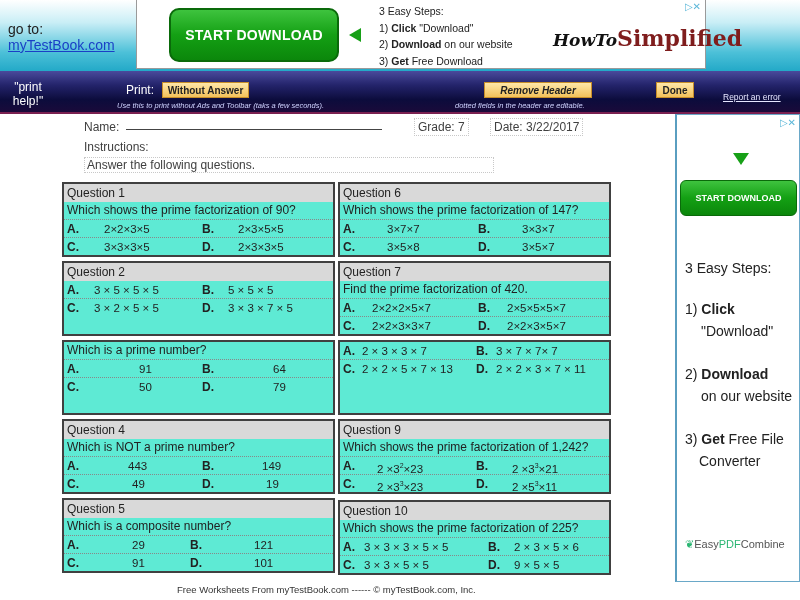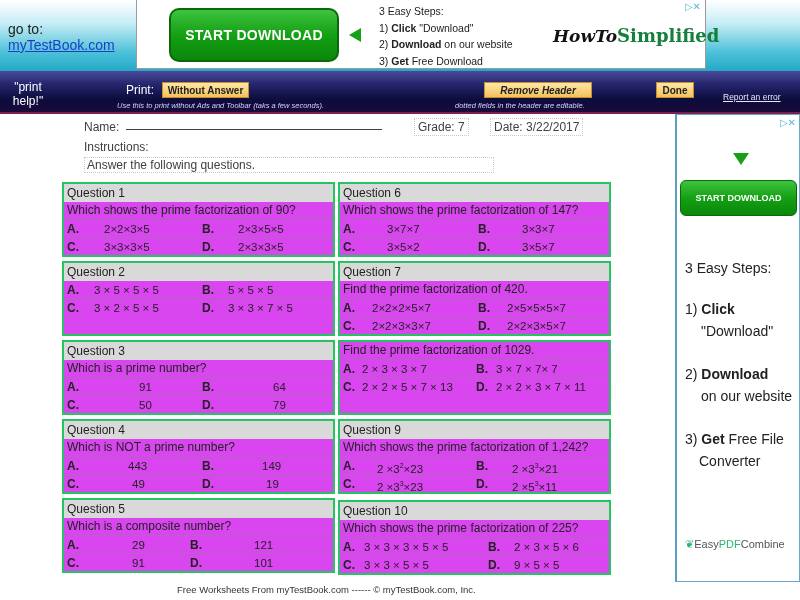--- a/index.html
+++ b/index.html
@@ -17,21 +17,21 @@
   .ad-top .dl-btn { position: absolute; left: 32px; top: 8px; width: 170px; height: 54px; border-radius: 10px;
     background: linear-gradient(to bottom, #3ec33e 0%, #14a014 50%, #0b870b 100%);
     border: 2px solid #0a6a0a; color: #fff; font-weight: bold; font-size: 14px;
     display: flex; align-items: center; justify-content: center; letter-spacing: 0.3px; }
   .ad-top .arrow-left { position: absolute; left: 212px; top: 28px; width: 0; height: 0;
     border-top: 7px solid transparent; border-bottom: 7px solid transparent; border-right: 12px solid #17a017; }
   .ad-top .steps { position: absolute; left: 242px; top: 3px; font-size: 10.5px; line-height: 16.5px; color: #222; }
   .ad-top .steps b { font-weight: bold; }
   .ad-top .brand { position: absolute; left: 416px; top: 25px; font-size: 19px; font-weight: bold; }
   .ad-top .brand .how { font-family: "DejaVu Serif", serif; font-style: italic; color: #111; font-size: 17px; }
-  .ad-top .brand .simp { font-family: "DejaVu Serif", serif; color: #15803d; font-size: 18px; }
+  .ad-top .brand .simp { font-family: "DejaVu Serif", serif; color: #7f1d1d; font-size: 22px; }
   .adchoice { position: absolute; right: 4px; top: 1px; font-size: 10px; color: #5bb7d8; }
 
   
   .toolbar { position: absolute; left: 0; top: 71px; width: 800px; height: 43px;
     background: linear-gradient(to bottom, #4a4a9c 0%, #23236a 35%, #0c0c3c 70%, #1a0a3a 100%);
     border-bottom: 2px solid #7a2050; }
   .print-help { position: absolute; left: 12px; top: 9px; color: #fff; font-size: 12px; line-height: 14px; text-align: center; }
   .print-label { position: absolute; left: 126px; top: 12px; color: #fff; font-size: 12px; }
   .tb-btn { position: absolute; height: 16px; background: linear-gradient(to bottom, #ffe7a8, #f3c15a);
     border: 1px solid #c78e2a; color: #222; font-size: 10px; font-weight: bold;
@@ -39,21 +39,21 @@
   .tb-btn.italic { font-style: italic; }
   .tb-note { position: absolute; top: 30px; color: #cfd3ff; font-size: 7.5px; font-style: italic; }
   .report { position: absolute; left: 723px; top: 21px; font-size: 8.5px; color: #e6e6ff; text-decoration: underline; }
 
   
   .sheet { position: absolute; left: 60px; top: 114px; width: 610px; height: 486px; background: #fff; }
   .hdr { position: absolute; font-size: 12px; color: #404040; }
   .name-line { position: absolute; left: 66px; top: 15px; width: 256px; border-bottom: 1px solid #444; }
   .dotted-box { border: 1px dotted #c8c8c8; }
 
-  .q { position: absolute; width: 273px; height: 75px; border: 2px solid #22c55e; background: #d946ef; }
+  .q { position: absolute; width: 273px; height: 75px; border: 2px solid #404040; background: #5eead4; }
   .q .qh { height: 18px; background: #d9d9d9; font-size: 12px; padding-left: 3px; line-height: 18px; }
   .q .qt { height: 18px; font-size: 12px; padding-left: 3px; line-height: 17px; border-bottom: 1px dotted #888; white-space: nowrap; }
   .q .row { height: 18px; font-size: 11.5px; position: relative; line-height: 18px; }
   .q .row.first { border-bottom: 1px dotted #888; }
   .q .lbl { position: absolute; font-weight: bold; font-size: 12px; }
   .q .val { position: absolute; font-size: 11.5px; }
   .q sup { font-size: 7px; vertical-align: 5px; }
 
   .footer { position: absolute; left: 117px; top: 470px; font-size: 9.5px; color: #333; }
 
@@ -144,21 +144,20 @@
     </div>
     <div class="row">
       <span class="lbl" style="left:3px">C.</span>
       <span class="val" style="left:30px">3 × 2 × 5 × 5</span>
       <span class="lbl" style="left:138px">D.</span>
       <span class="val" style="left:164px">3 × 3 × 7 × 5</span>
     </div>
   </div>
 
   <div class="q" style="left:2px; top:226px;">
-    <div class="qh">Question 3</div>
     <div class="qt">Which is a prime number?</div>
     <div class="row first">
       <span class="lbl" style="left:3px">A.</span>
       <span class="val" style="left:75px">91</span>
       <span class="lbl" style="left:138px">B.</span>
       <span class="val" style="left:209px">64</span>
     </div>
     <div class="row">
       <span class="lbl" style="left:3px">C.</span>
       <span class="val" style="left:75px">50</span>
@@ -205,21 +204,21 @@
     <div class="qh">Question 6</div>
     <div class="qt">Which shows the prime factorization of 147?</div>
     <div class="row first">
       <span class="lbl" style="left:3px">A.</span>
       <span class="val" style="left:47px">3×7×7</span>
       <span class="lbl" style="left:138px">B.</span>
       <span class="val" style="left:182px">3×3×7</span>
     </div>
     <div class="row">
       <span class="lbl" style="left:3px">C.</span>
-      <span class="val" style="left:47px">3×5×2</span>
+      <span class="val" style="left:47px">3×5×8</span>
       <span class="lbl" style="left:138px">D.</span>
       <span class="val" style="left:182px">3×5×7</span>
     </div>
   </div>
 
   <div class="q" style="left:278px; top:147px;">
     <div class="qh">Question 7</div>
     <div class="qt">Find the prime factorization of 420.</div>
     <div class="row first">
       <span class="lbl" style="left:3px">A.</span>
@@ -229,21 +228,20 @@
     </div>
     <div class="row">
       <span class="lbl" style="left:3px">C.</span>
       <span class="val" style="left:32px">2×2×3×3×7</span>
       <span class="lbl" style="left:138px">D.</span>
       <span class="val" style="left:167px">2×2×3×5×7</span>
     </div>
   </div>
 
   <div class="q" style="left:278px; top:226px;">
-    <div class="qt">Find the prime factorization of 1029.</div>
     <div class="row first">
       <span class="lbl" style="left:3px">A.</span>
       <span class="val" style="left:22px">2 × 3 × 3 × 7</span>
       <span class="lbl" style="left:136px">B.</span>
       <span class="val" style="left:156px">3 × 7 × 7× 7</span>
     </div>
     <div class="row">
       <span class="lbl" style="left:3px">C.</span>
       <span class="val" style="left:22px">2 × 2 × 5 × 7 × 13</span>
       <span class="lbl" style="left:136px">D.</span>

